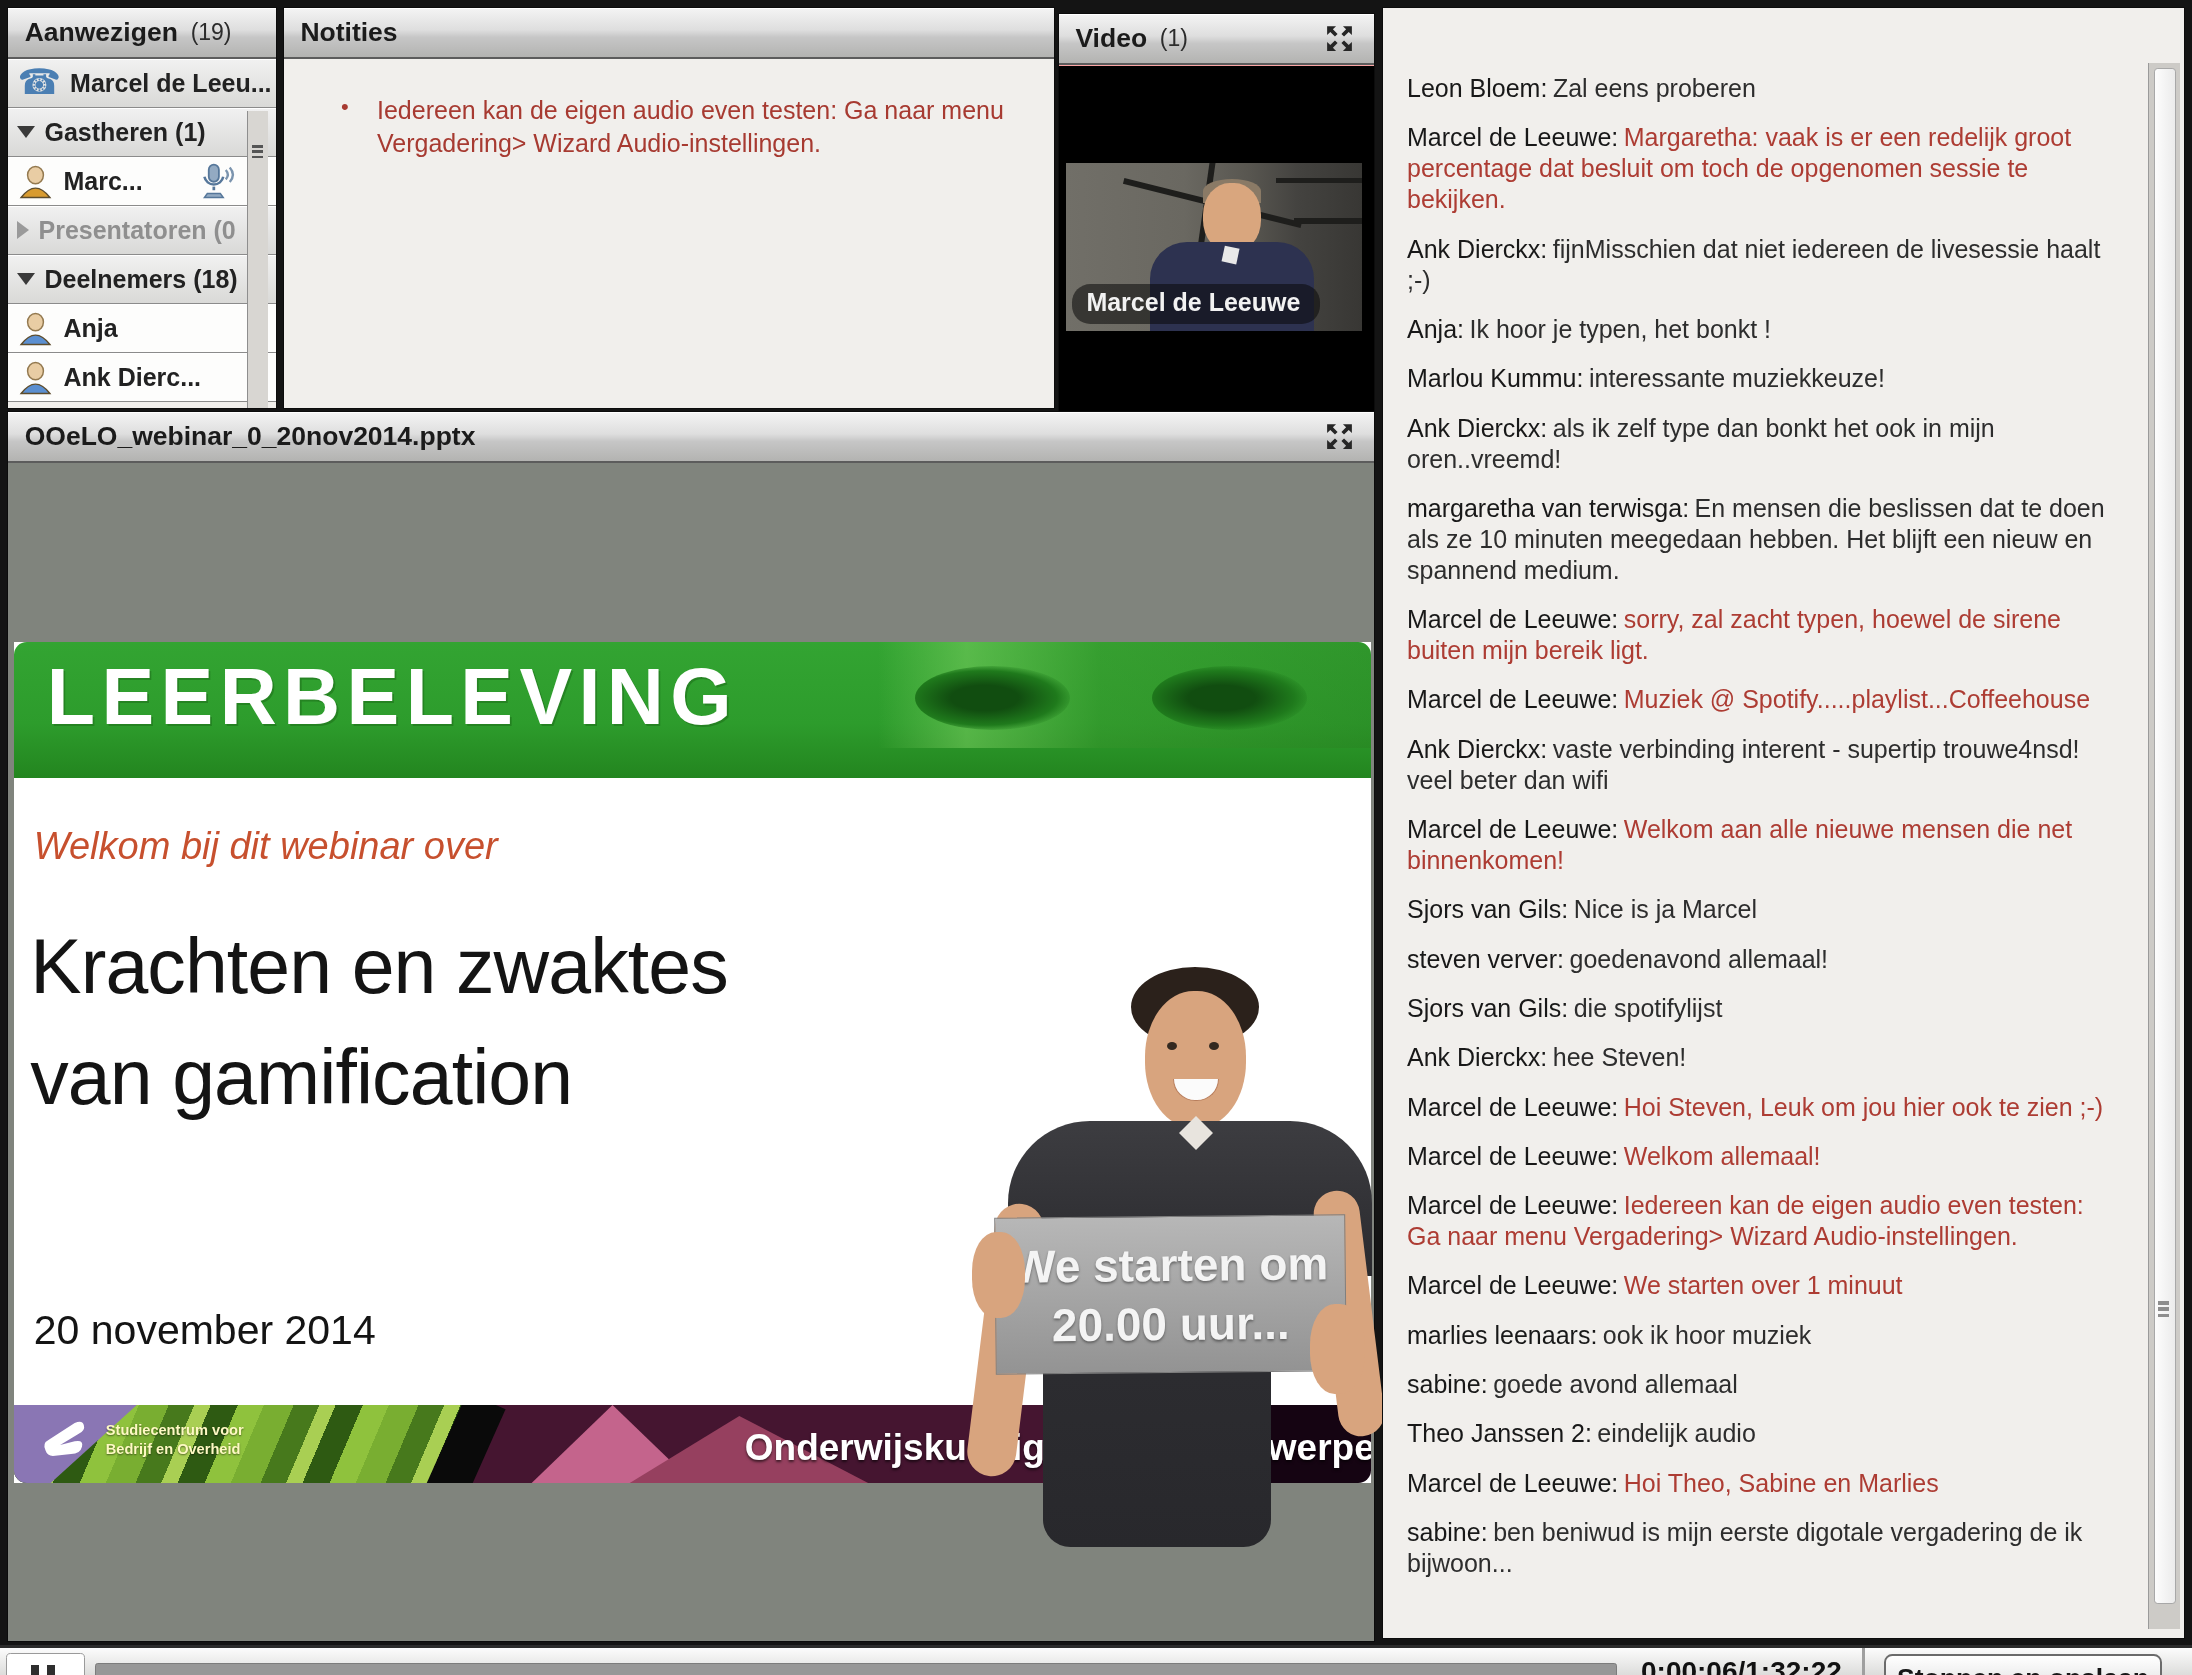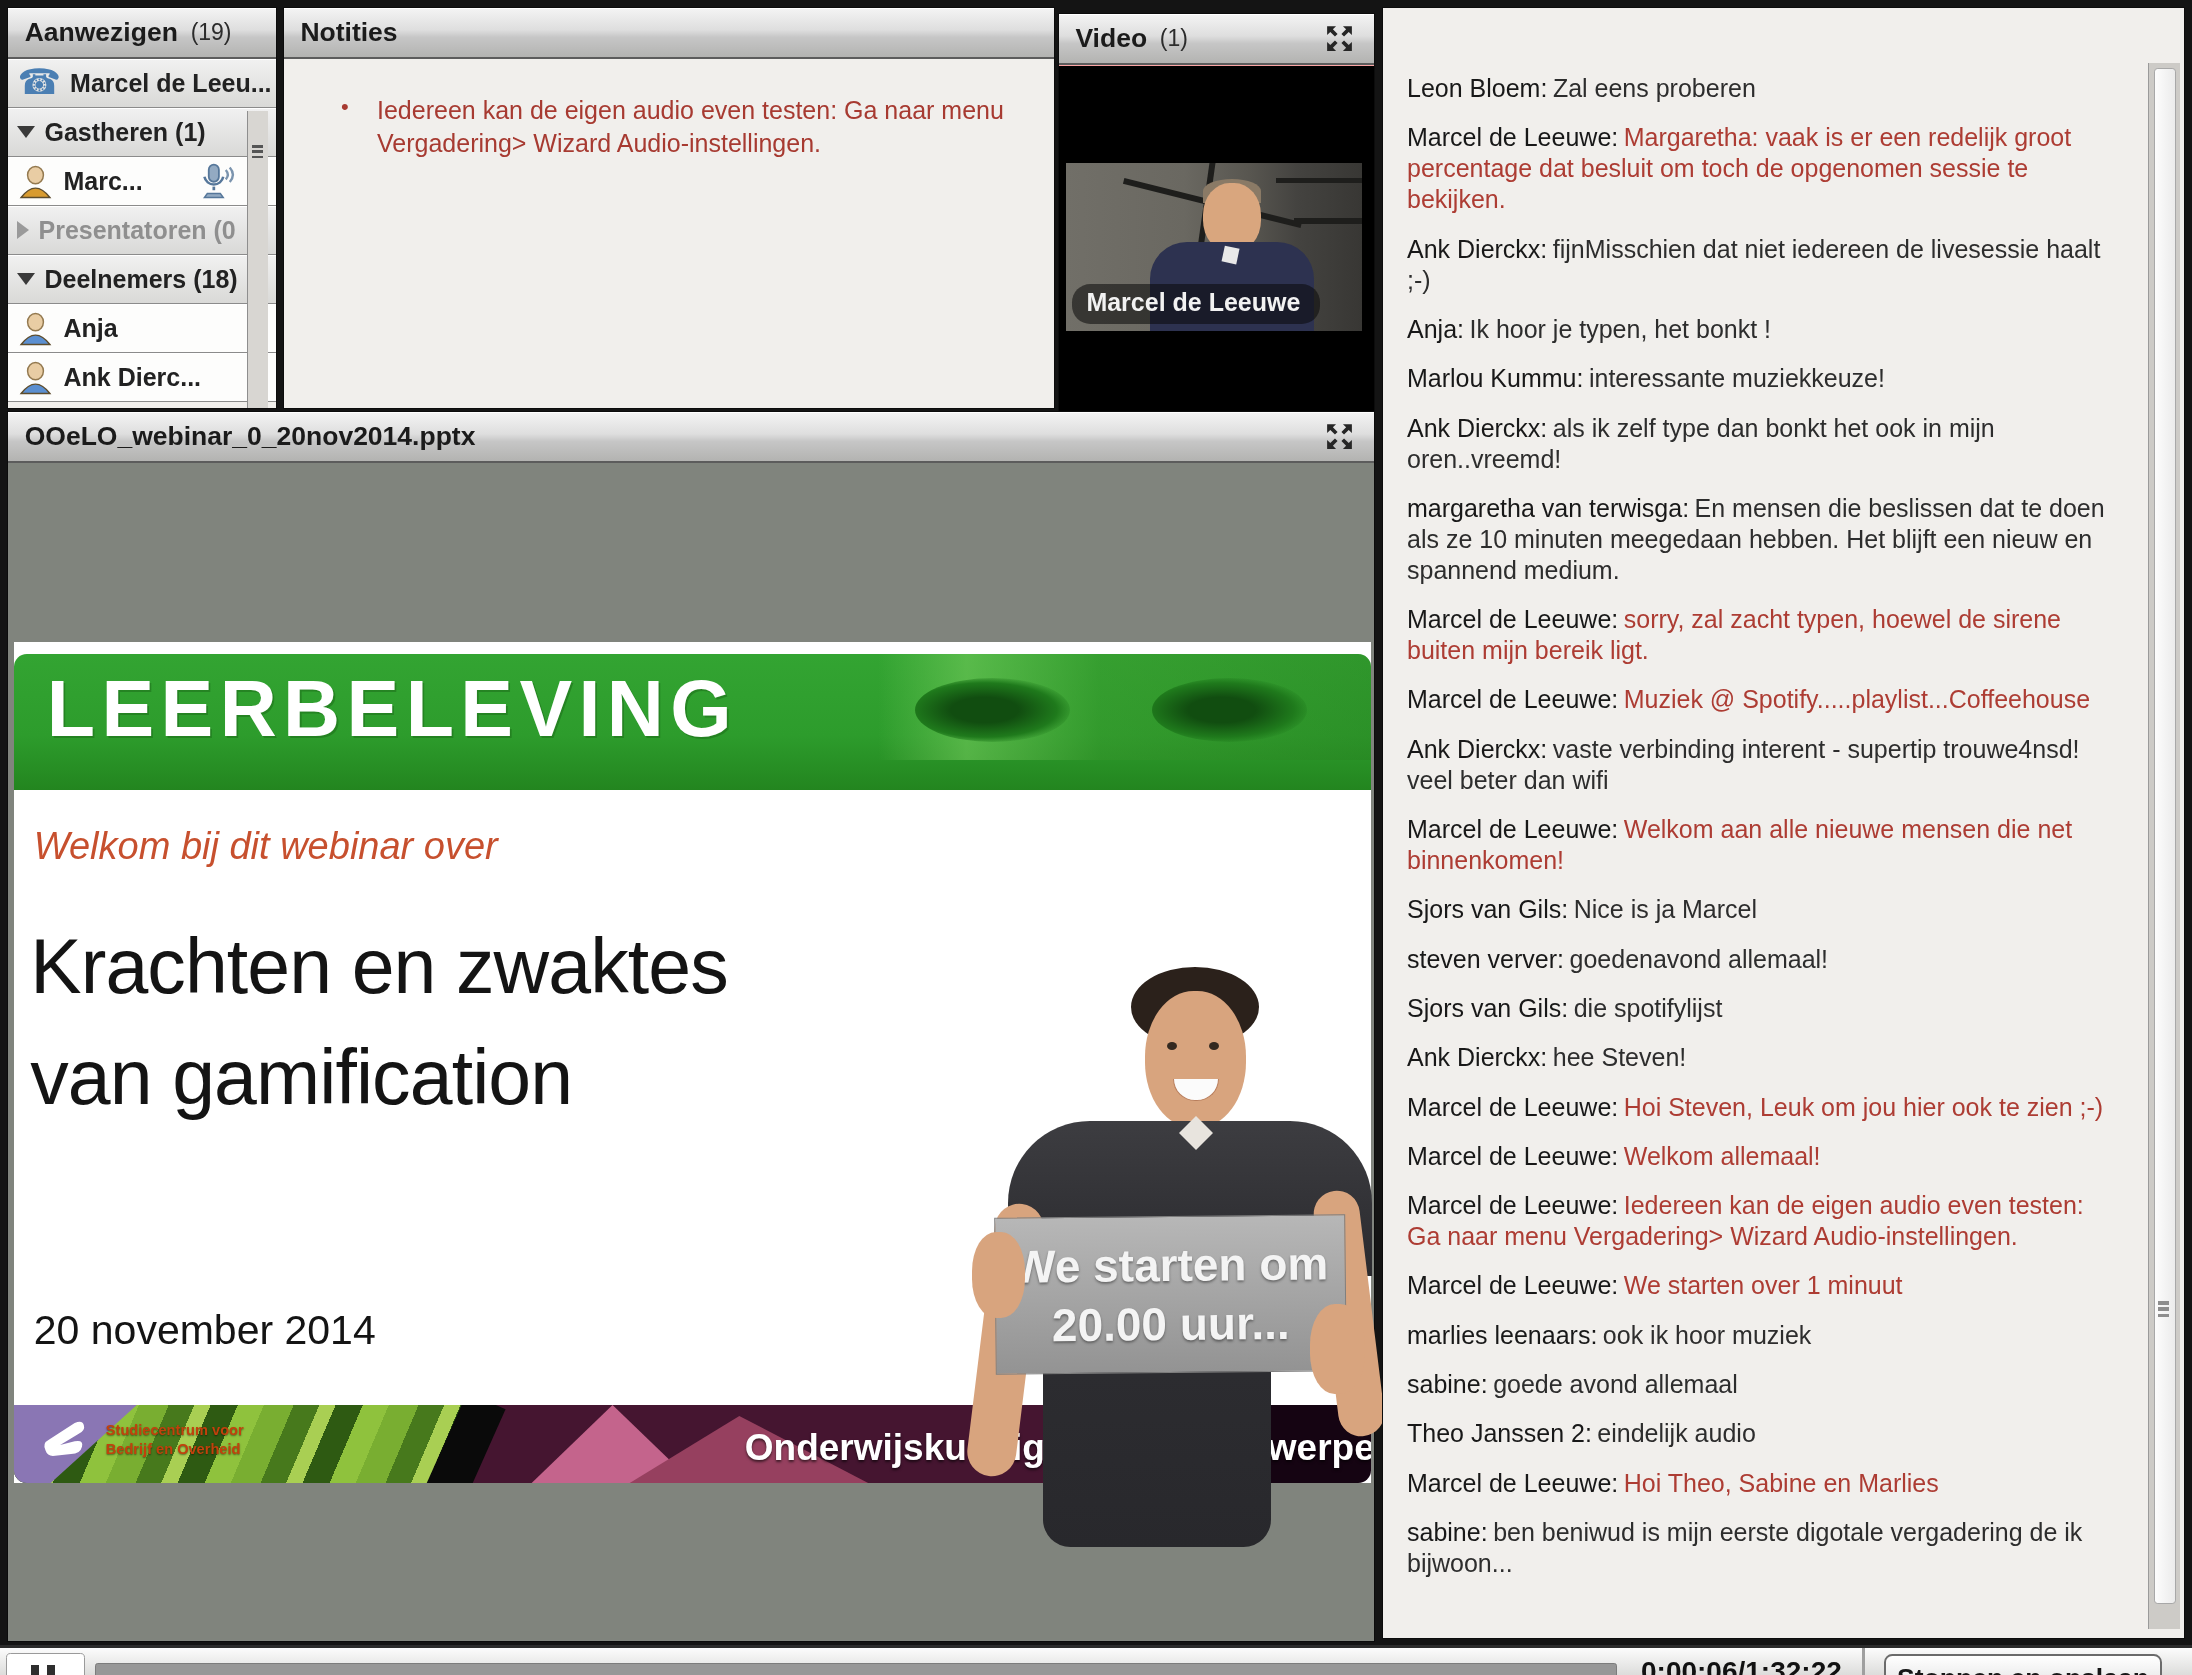--- a/index.html
+++ b/index.html
@@ -58,21 +58,21 @@
   #vc-hairline{position:absolute;left:137px;top:16.4px;width:58px;height:24px;border-radius:50% 50% 0 0;background:#8a7a66;}
   #vc-shirt{position:absolute;left:84px;top:79px;width:164px;height:91px;border-radius:37px 37px 0 0;background:#2d3250;}
   #vc-collar{position:absolute;left:157px;top:84px;width:14.6px;height:16.4px;background:#e8e8e8;transform:rotate(12deg);}
   #video-nametag{position:absolute;left:5.5px;bottom:7.3px;padding:4.6px 20px 6.4px 14.6px;border-radius:18.3px;
     background:rgba(10,10,10,.55);color:#f2f2f2;font-size:25px;font-weight:bold;}
 
   
   #share{left:7.3px;top:411px;width:1368px;height:1231px;background:#80847d;}
   #share-body{position:absolute;left:0;right:0;top:52px;bottom:0;background:#80847d;}
   #slide{position:absolute;left:5.5px;top:178px;width:1357px;height:841px;background:#ffffff;}
-  #slide-banner{position:absolute;left:0;top:12px;width:100%;height:136px;border-radius:12.8px 12.8px 0 0;
+  #slide-banner{position:absolute;left:0;top:0;width:100%;height:136px;border-radius:12.8px 12.8px 0 0;
     background:linear-gradient(180deg,#33a432 0%,#2d9c2c 60%,#23851f 100%);overflow:hidden;}
   #banner-word{position:absolute;left:33px;top:9.1px;font-size:79px;font-weight:bold;letter-spacing:6.4px;color:#ffffff;
     text-shadow:1.8px 1.8px 0 rgba(30,110,25,.55);}
   #banner-photo{position:absolute;right:0;top:0;width:493px;height:106px;
     background:linear-gradient(90deg,rgba(110,200,90,0) 0%,rgba(120,205,95,.55) 18%,rgba(60,150,45,.35) 45%,rgba(40,120,30,.3) 100%);}
   .eye{position:absolute;width:155px;height:64px;border-radius:50%;background:radial-gradient(ellipse at 45% 50%,#114d10 0 28%,#1f7a1c 60%,rgba(35,130,30,0) 75%);}
   #eye-l{left:37px;top:24px;}
   #eye-r{left:274px;top:24px;}
   #slide-intro{position:absolute;left:20px;top:183px;font-size:38px;color:#c7502e;font-style:italic;}
   .slide-title{position:absolute;left:16.4px;font-size:77px;color:#141414;letter-spacing:-0.9px;}
@@ -107,21 +107,21 @@
     clip-path:polygon(0 0,100% 0,78% 100%,0 100%);}
   #sf-purple{position:absolute;left:0;top:0;width:123px;height:100%;background:#8a76b4;
     clip-path:polygon(0 0,100% 0,30% 100%,0 100%);}
   #sf-black{position:absolute;left:429px;top:-9.1px;width:42px;height:110px;background:#0a0a0a;transform:rotate(24deg);}
   #sf-maroon{position:absolute;left:457px;top:0;width:658px;height:100%;background:#451530;}
   #sf-pink1{position:absolute;left:475px;top:0;width:238px;height:100%;background:#c4648c;
     clip-path:polygon(18% 100%,52% 0,86% 100%);}
   #sf-pink2{position:absolute;left:594px;top:0;width:274px;height:100%;background:#96405f;
     clip-path:polygon(8% 100%,48% 14%,95% 100%);}
   #sf-logo{position:absolute;left:24px;top:9.1px;display:flex;align-items:center;gap:11px;}
-  #sf-logo-text div{font-size:14.6px;font-weight:bold;color:#c2410c;line-height:18.3px;text-shadow:0 0.9px 1.8px rgba(0,0,0,.5);}
+  #sf-logo-text div{font-size:14.6px;font-weight:bold;color:#fef9c3;line-height:18.3px;text-shadow:0 0.9px 1.8px rgba(0,0,0,.5);}
   .sf-caption{position:absolute;top:22px;font-size:37px;font-weight:bold;color:#ffffff;text-shadow:0 1.8px 2.7px rgba(0,0,0,.6);}
   #sf-text-left{left:731px;}
   #sf-text-right{left:1254px;}
 
   
   #chat{left:1382px;top:7.3px;width:803px;height:1632px;}
   #chat-body{position:absolute;left:0;right:0;top:52px;bottom:0;overflow:hidden;
     padding:12.8px 64px 0 24px;}
   .msg{font-size:25px;line-height:31px;color:#2d2d2d;margin-bottom:18.3px;}
   .msg .msg-name{font-weight:normal;color:#181818;text-align:right;}

